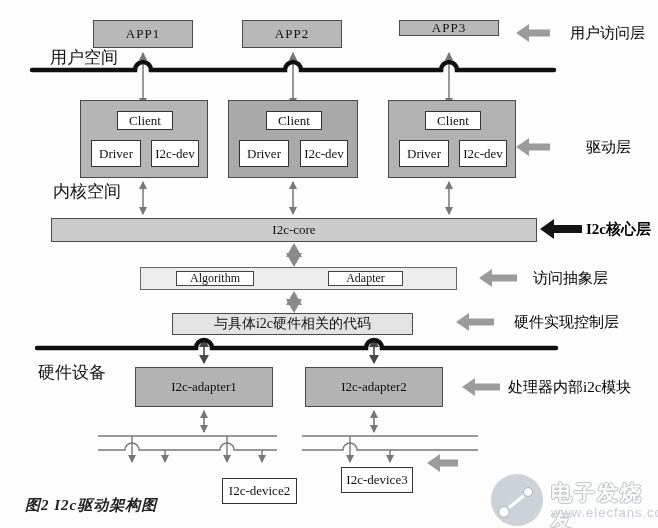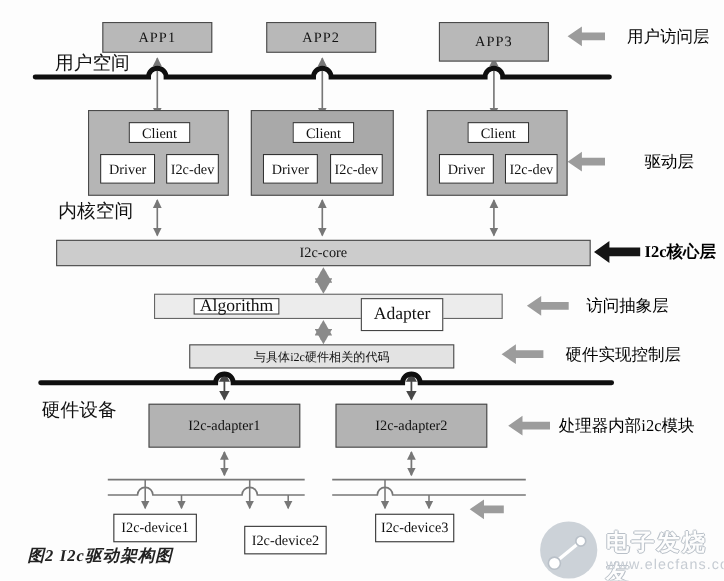--- a/index.html
+++ b/index.html
@@ -11,22 +11,22 @@
   .box{
     position:absolute;box-sizing:border-box;border:1.5px solid #4a4a4a;
     display:flex;align-items:center;justify-content:center;
     font-size:13px;color:#111;z-index:2;white-space:nowrap;
   }
   .app{background:#b8b8b8;letter-spacing:1px;}
   .dblock{position:absolute;box-sizing:border-box;border:1.5px solid #4a4a4a;z-index:2;}
   .dblock .box{border:1.4px solid #333;background:#ffffff;}
   .corebar{background:#cccccc;}
   .absbar{background:#ececec;border-color:#666;}
-  .absbar-inner{border:1.4px solid #444;background:#ffffff;font-size:16px;}
-  .codebox{background:#e3e3e3;font-size:11px;}
+  .absbar-inner{border:1.4px solid #444;background:#ffffff;font-size:12px;}
+  .codebox{background:#e3e3e3;font-size:14px;}
   .adapter{background:#b3b3b3;}
   .device{background:#ffffff;border-color:#333;}
   .space-label{position:absolute;font-size:17px;z-index:2;white-space:nowrap;color:#111;}
   .layer-label{position:absolute;font-size:15px;z-index:2;white-space:nowrap;color:#000000;}
   .layer-label.bold{font-weight:bold;}
   .caption{position:absolute;font-size:15px;font-style:italic;font-weight:bold;
     letter-spacing:1px;z-index:2;color:#222;}
   .wm-brand{position:absolute;font-size:21px;font-weight:bold;z-index:2;letter-spacing:2px;
     color:#fdfdfd;text-shadow:-1px 0 #b9c0c8,1px 0 #b9c0c8,0 -1px #b9c0c8,0 1px #b9c0c8;}
   .wm-site{position:absolute;font-size:13px;z-index:2;color:#c6ccd3;letter-spacing:1px;
@@ -93,21 +93,21 @@
     <g>
       <circle cx="517" cy="500" r="26" fill="#ccd2d8"></circle>
       <line x1="505" y1="511" x2="527" y2="493" stroke="#ffffff" stroke-width="3"></line>
       <circle cx="504" cy="512" r="5.5" fill="#ffffff" stroke="#b9c0c8" stroke-width="1.5"></circle>
       <circle cx="528" cy="492" r="4.5" fill="#ffffff" stroke="#b9c0c8" stroke-width="1.5"></circle>
     </g>
   </svg>
 
   <div class="box app" style="left:93px;top:20px;width:100px;height:28px">APP1</div>
   <div class="box app" style="left:242px;top:20px;width:100px;height:28px">APP2</div>
-  <div class="box app" style="left:399px;top:20px;width:100px;height:36px">APP3</div>
+  <div class="box app" style="left:399px;top:20px;width:100px;height:16px">APP3</div>
 
   <div class="space-label" style="left:53px;top:180px">内核空间</div>
   <div class="space-label" style="left:50px;top:46px">用户空间</div>
   <div class="space-label" style="left:38px;top:361px">硬件设备</div>
 
   <div class="dblock" style="left:80px;top:100px;width:128px;height:78px;background:#b5b5b5">
     <div class="box" style="left:36px;top:10px;width:56px;height:19px">Client</div>
     <div class="box" style="left:10px;top:39px;width:50px;height:27px">Driver</div>
     <div class="box" style="left:70px;top:39px;width:48px;height:27px">I2c-dev</div>
   </div>
@@ -119,29 +119,28 @@
   <div class="dblock" style="left:388px;top:100px;width:128px;height:78px;background:#b2b2b2">
     <div class="box" style="left:36px;top:10px;width:56px;height:19px">Client</div>
     <div class="box" style="left:10px;top:39px;width:50px;height:27px">Driver</div>
     <div class="box" style="left:70px;top:39px;width:48px;height:27px">I2c-dev</div>
   </div>
 
   <div class="box corebar" style="left:51px;top:218px;width:486px;height:24px">I2c-core</div>
 
   <div class="box absbar" style="left:140px;top:267px;width:317px;height:23px">
     <div class="box absbar-inner" style="left:35px;top:3px;width:78px;height:15px">Algorithm</div>
-    <div class="box absbar-inner" style="left:187px;top:3px;width:75px;height:30px">Adapter</div>
+    <div class="box absbar-inner" style="left:187px;top:3px;width:75px;height:15px">Adapter</div>
   </div>
 
   <div class="box codebox" style="left:172px;top:313px;width:241px;height:22px">与具体i2c硬件相关的代码</div>
 
   <div class="box adapter" style="left:135px;top:367px;width:138px;height:40px">I2c-adapter1</div>
   <div class="box adapter" style="left:305px;top:367px;width:138px;height:40px">I2c-adapter2</div>
 
-  <div class="box device" style="left:103px;top:467px;width:76px;height:26px">I2c-device1</div>
   <div class="box device" style="left:222px;top:478px;width:75px;height:26px">I2c-device2</div>
   <div class="box device" style="left:341px;top:467px;width:72px;height:26px">I2c-device3</div>
 
   <div class="layer-label" style="left:570px;top:24px">用户访问层</div>
   <div class="layer-label" style="left:586px;top:138px">驱动层</div>
   <div class="layer-label bold" style="left:586px;top:220px">I2c核心层</div>
   <div class="layer-label" style="left:533px;top:269px">访问抽象层</div>
   <div class="layer-label" style="left:514px;top:313px">硬件实现控制层</div>
   <div class="layer-label" style="left:508px;top:378px">处理器内部i2c模块</div>
 

